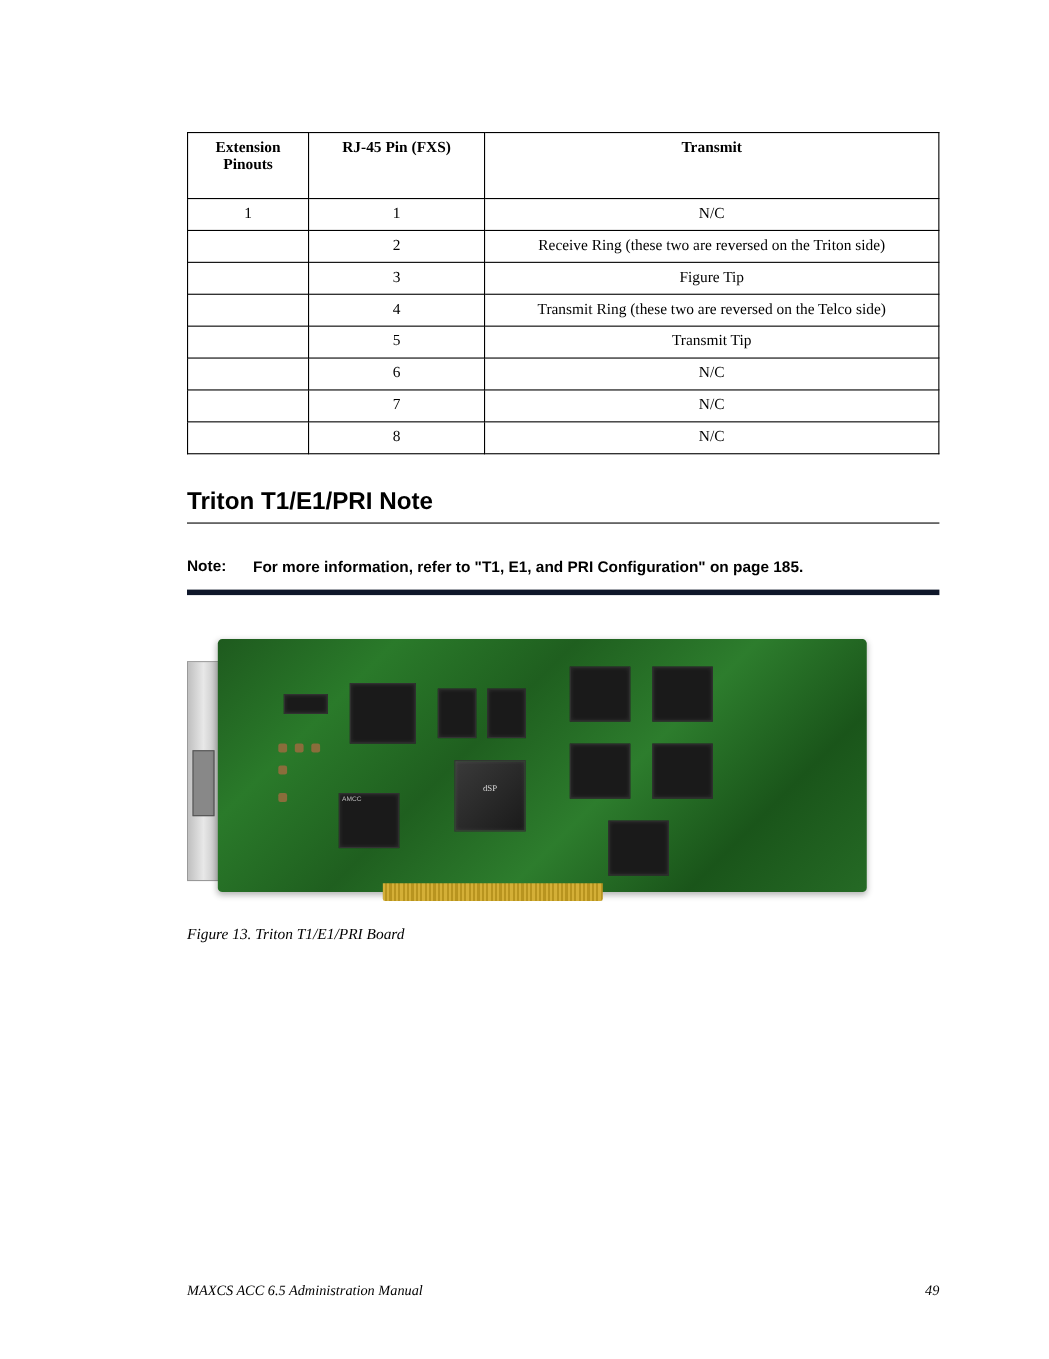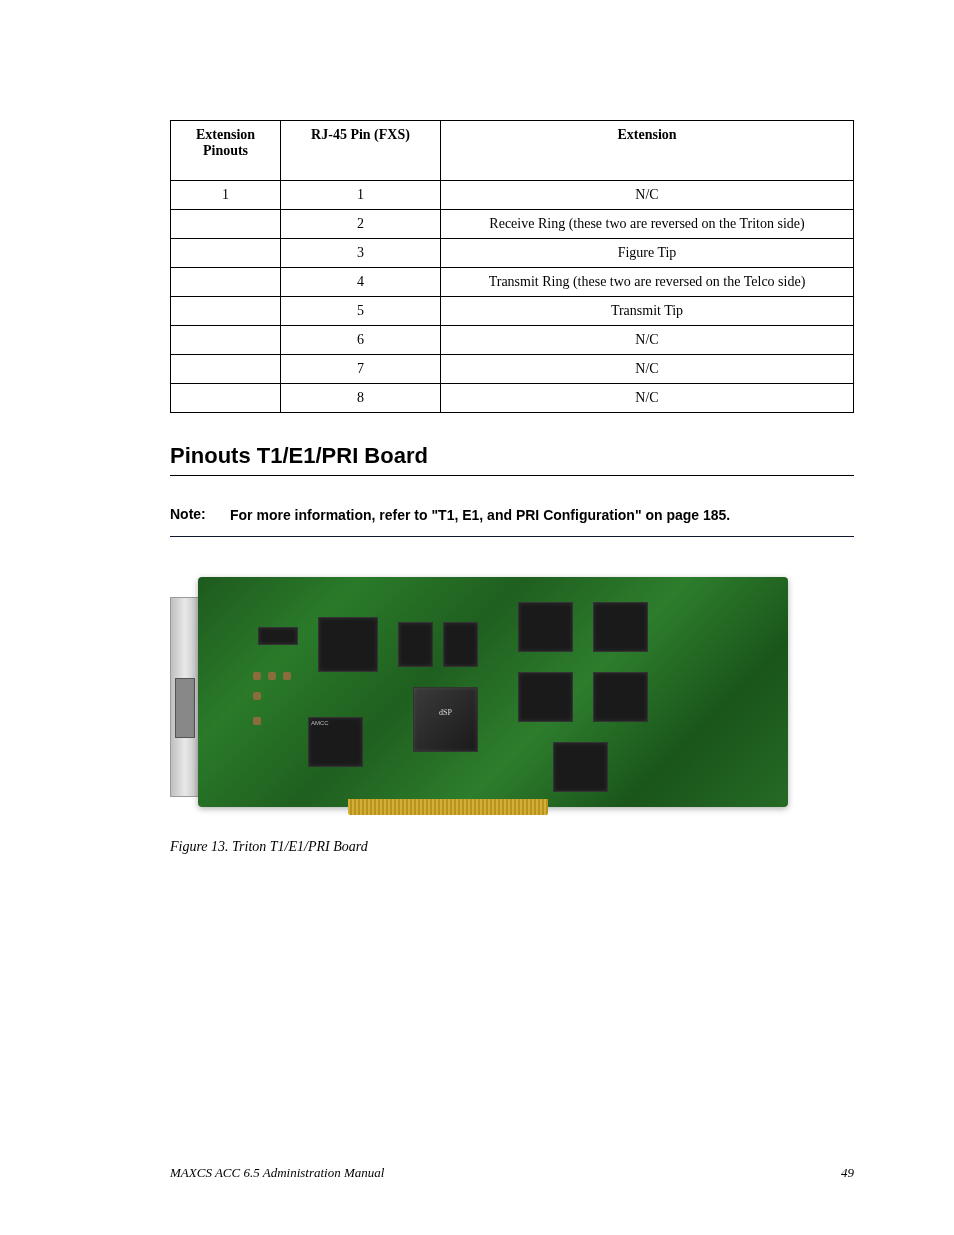--- a/index.html
+++ b/index.html
@@ -37,21 +37,21 @@
     font-size: 22px;
     font-weight: bold;
     border-bottom: 1px solid #000;
     padding-bottom: 6px;
     margin-top: 20px;
     margin-bottom: 30px;
   }
   .note-block {
     font-family: Arial, Helvetica, sans-serif;
     font-size: 14px;
-    border-bottom: 1px solid #0f172a;
+    border-bottom: 5px solid #0f172a;
     padding-bottom: 10px;
     margin-bottom: 30px;
     display: flex;
   }
   .note-label { font-weight: bold; width: 60px; flex-shrink: 0; }
   .note-text { flex: 1; line-height: 1.4; font-weight: bold; }
   .board-figure {
     width: 628px;
     height: 260px;
     position: relative;
@@ -136,21 +136,21 @@
   }
 </style>
 </head>
 <body>
 
 <table class="data-table">
   <tbody>
       <tr class="header-row">
     <td class="col1">Extension Pinouts</td>
     <td class="col2">RJ-45 Pin (FXS)</td>
-    <td>Extension</td>
+    <td>Transmit</td>
   </tr>
   <tr>
     <td>1</td>
     <td>1</td>
     <td>N/C</td>
   </tr>
   <tr>
     <td></td>
     <td>2</td>
     <td>Receive Ring (these two are reversed on the Triton side)</td>
@@ -181,21 +181,21 @@
     <td>N/C</td>
   </tr>
   <tr>
     <td></td>
     <td>8</td>
     <td>N/C</td>
   </tr>
 </tbody>
   </table>
 
-<h2 class="section-heading">Pinouts T1/E1/PRI Board</h2>
+<h2 class="section-heading">Triton T1/E1/PRI Note</h2>
 
 <div class="note-block">
   <div class="note-label">Note:</div>
   <div class="note-text">For more information, refer to "T1, E1, and PRI Configuration" on page 185.</div>
 </div>
 
 <div class="board-figure">
   <div class="bracket">
     <div class="connector-port"></div>
   </div>

